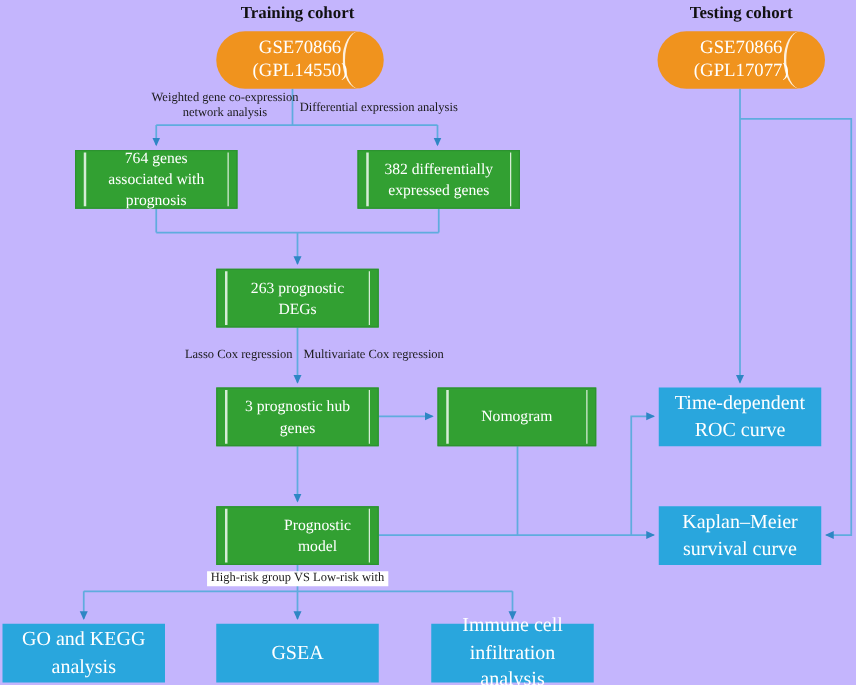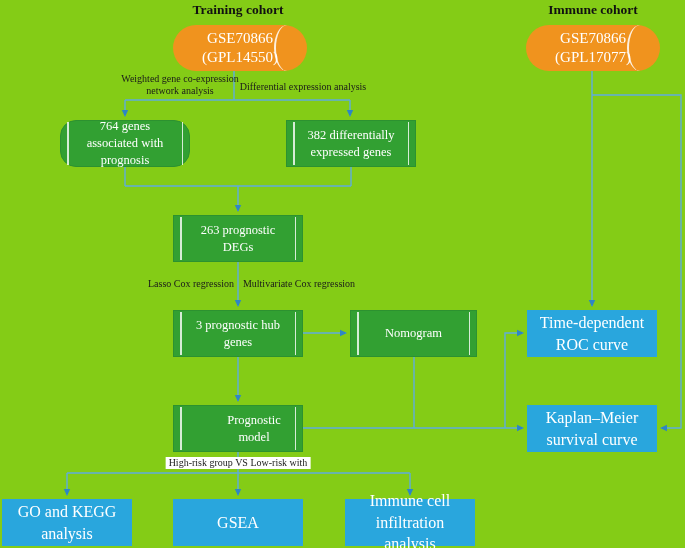--- a/index.html
+++ b/index.html
@@ -1,17 +1,17 @@
 <!DOCTYPE html>
 <html><head>
 <meta charset="utf-8">
 <style>
   html,body{margin:0;padding:0;background:#ffffff;}
   #canvas{
-    position:relative;width:685px;height:548px;background:#84cc16;overflow:hidden;
+    position:relative;width:685px;height:548px;background:#c4b5fd;overflow:hidden;
     font-family:"Liberation Serif","DejaVu Serif",serif;
   }
   .abs{position:absolute;box-sizing:border-box;}
   .hdr{
     font-weight:bold;font-size:13.5px;color:#111;white-space:nowrap;
     transform:translateX(-50%);text-align:center;
   }
   .cyl{
     background:#F0931E;border-radius:23px;color:#ffffff;
     display:flex;flex-direction:column;align-items:center;justify-content:center;
@@ -83,40 +83,40 @@
 
       <path d="M238,452 V473"></path>
       <path d="M67,473 H410"></path>
       <path d="M67,473 V495" marker-end="url(#arr)"></path>
       <path d="M238,473 V495" marker-end="url(#arr)"></path>
       <path d="M410,473 V495" marker-end="url(#arr)"></path>
     </g>
   </svg>
 
   <div class="abs hdr" style="left:238px;top:2px;">Training cohort</div>
-  <div class="abs hdr" style="left:593px;top:2px;">Immune cohort</div>
+  <div class="abs hdr" style="left:593px;top:2px;">Testing cohort</div>
 
   <div class="abs cyl" style="left:173px;top:25px;width:134px;height:46px;">
     <span>GSE70866</span>
     <span>(GPL14550)</span>
     <span class="cap"></span>
   </div>
   <div class="abs cyl" style="left:526px;top:25px;width:134px;height:46px;">
     <span>GSE70866</span>
     <span>(GPL17077)</span>
     <span class="cap"></span>
   </div>
 
   <div class="abs elabel" style="left:180px;top:73px;width:118px;">Weighted gene co-expression network analysis</div>
   <div class="abs elabel nowrap" style="left:303px;top:81px;">Differential expression analysis</div>
   <div class="abs elabel nowrap" style="left:191px;top:278px;">Lasso Cox regression</div>
   <div class="abs elabel nowrap" style="left:299px;top:278px;">Multivariate Cox regression</div>
   <div class="abs elabel nowrap" style="left:238px;top:457px;background:#ffffff;padding:0 3px;">High-risk group VS Low-risk with</div>
 
-  <div class="abs gbox" style="left:60px;top:120px;width:130px;height:47px;border-radius:16px;">
+  <div class="abs gbox" style="left:60px;top:120px;width:130px;height:47px;">
     <span class="iline l"></span>
     <span>764 genes associated with prognosis</span>
     <span class="iline r"></span>
   </div>
   <div class="abs gbox" style="left:286px;top:120px;width:130px;height:47px;">
     <span class="iline l"></span>
     <span>382 differentially expressed genes</span>
     <span class="iline r"></span>
   </div>
   <div class="abs gbox" style="left:173px;top:215px;width:130px;height:47px;">

